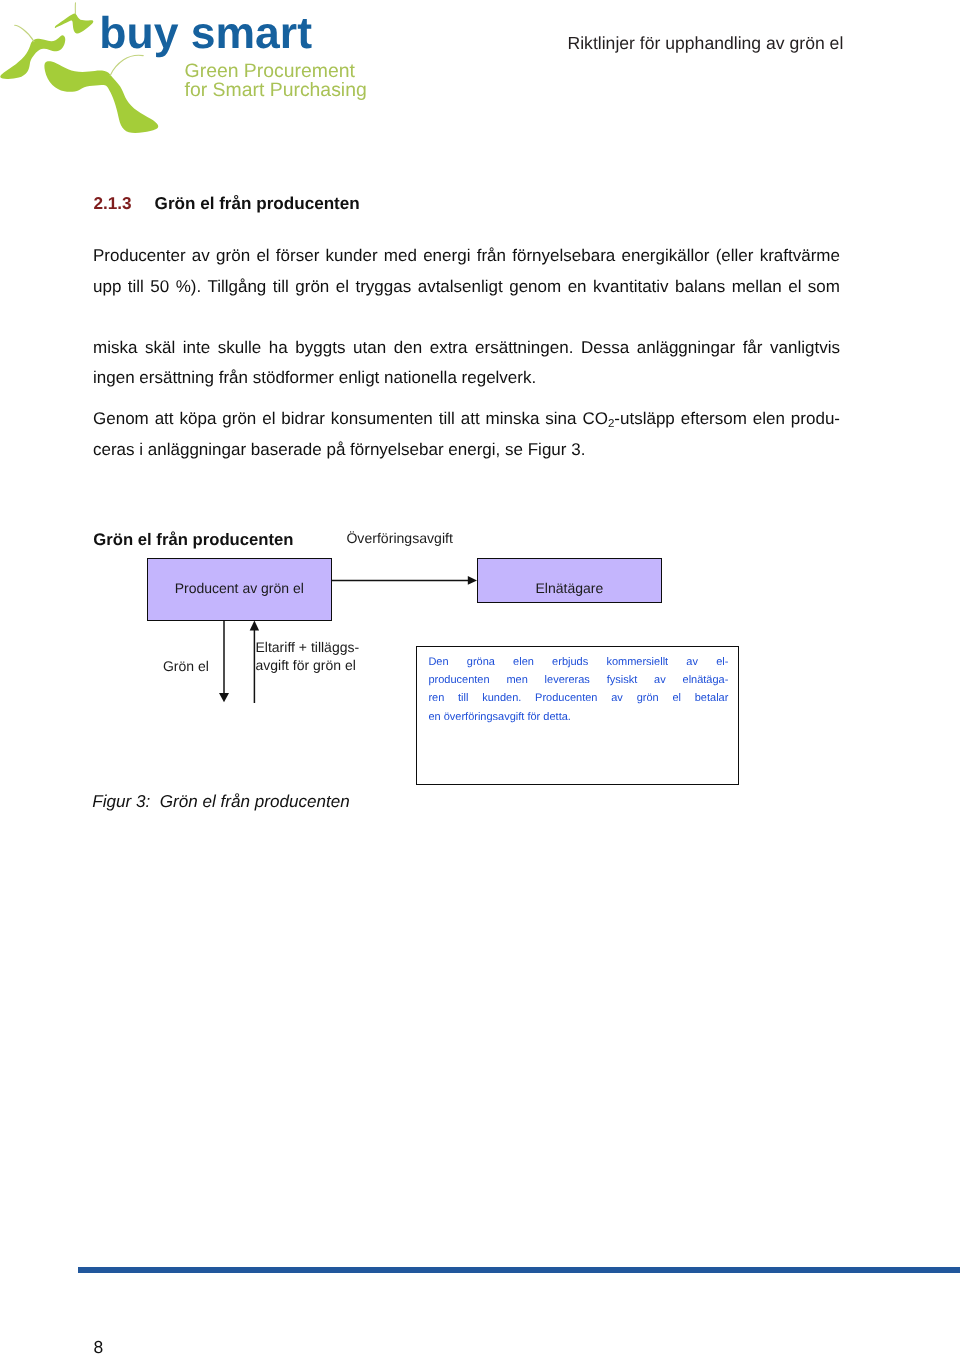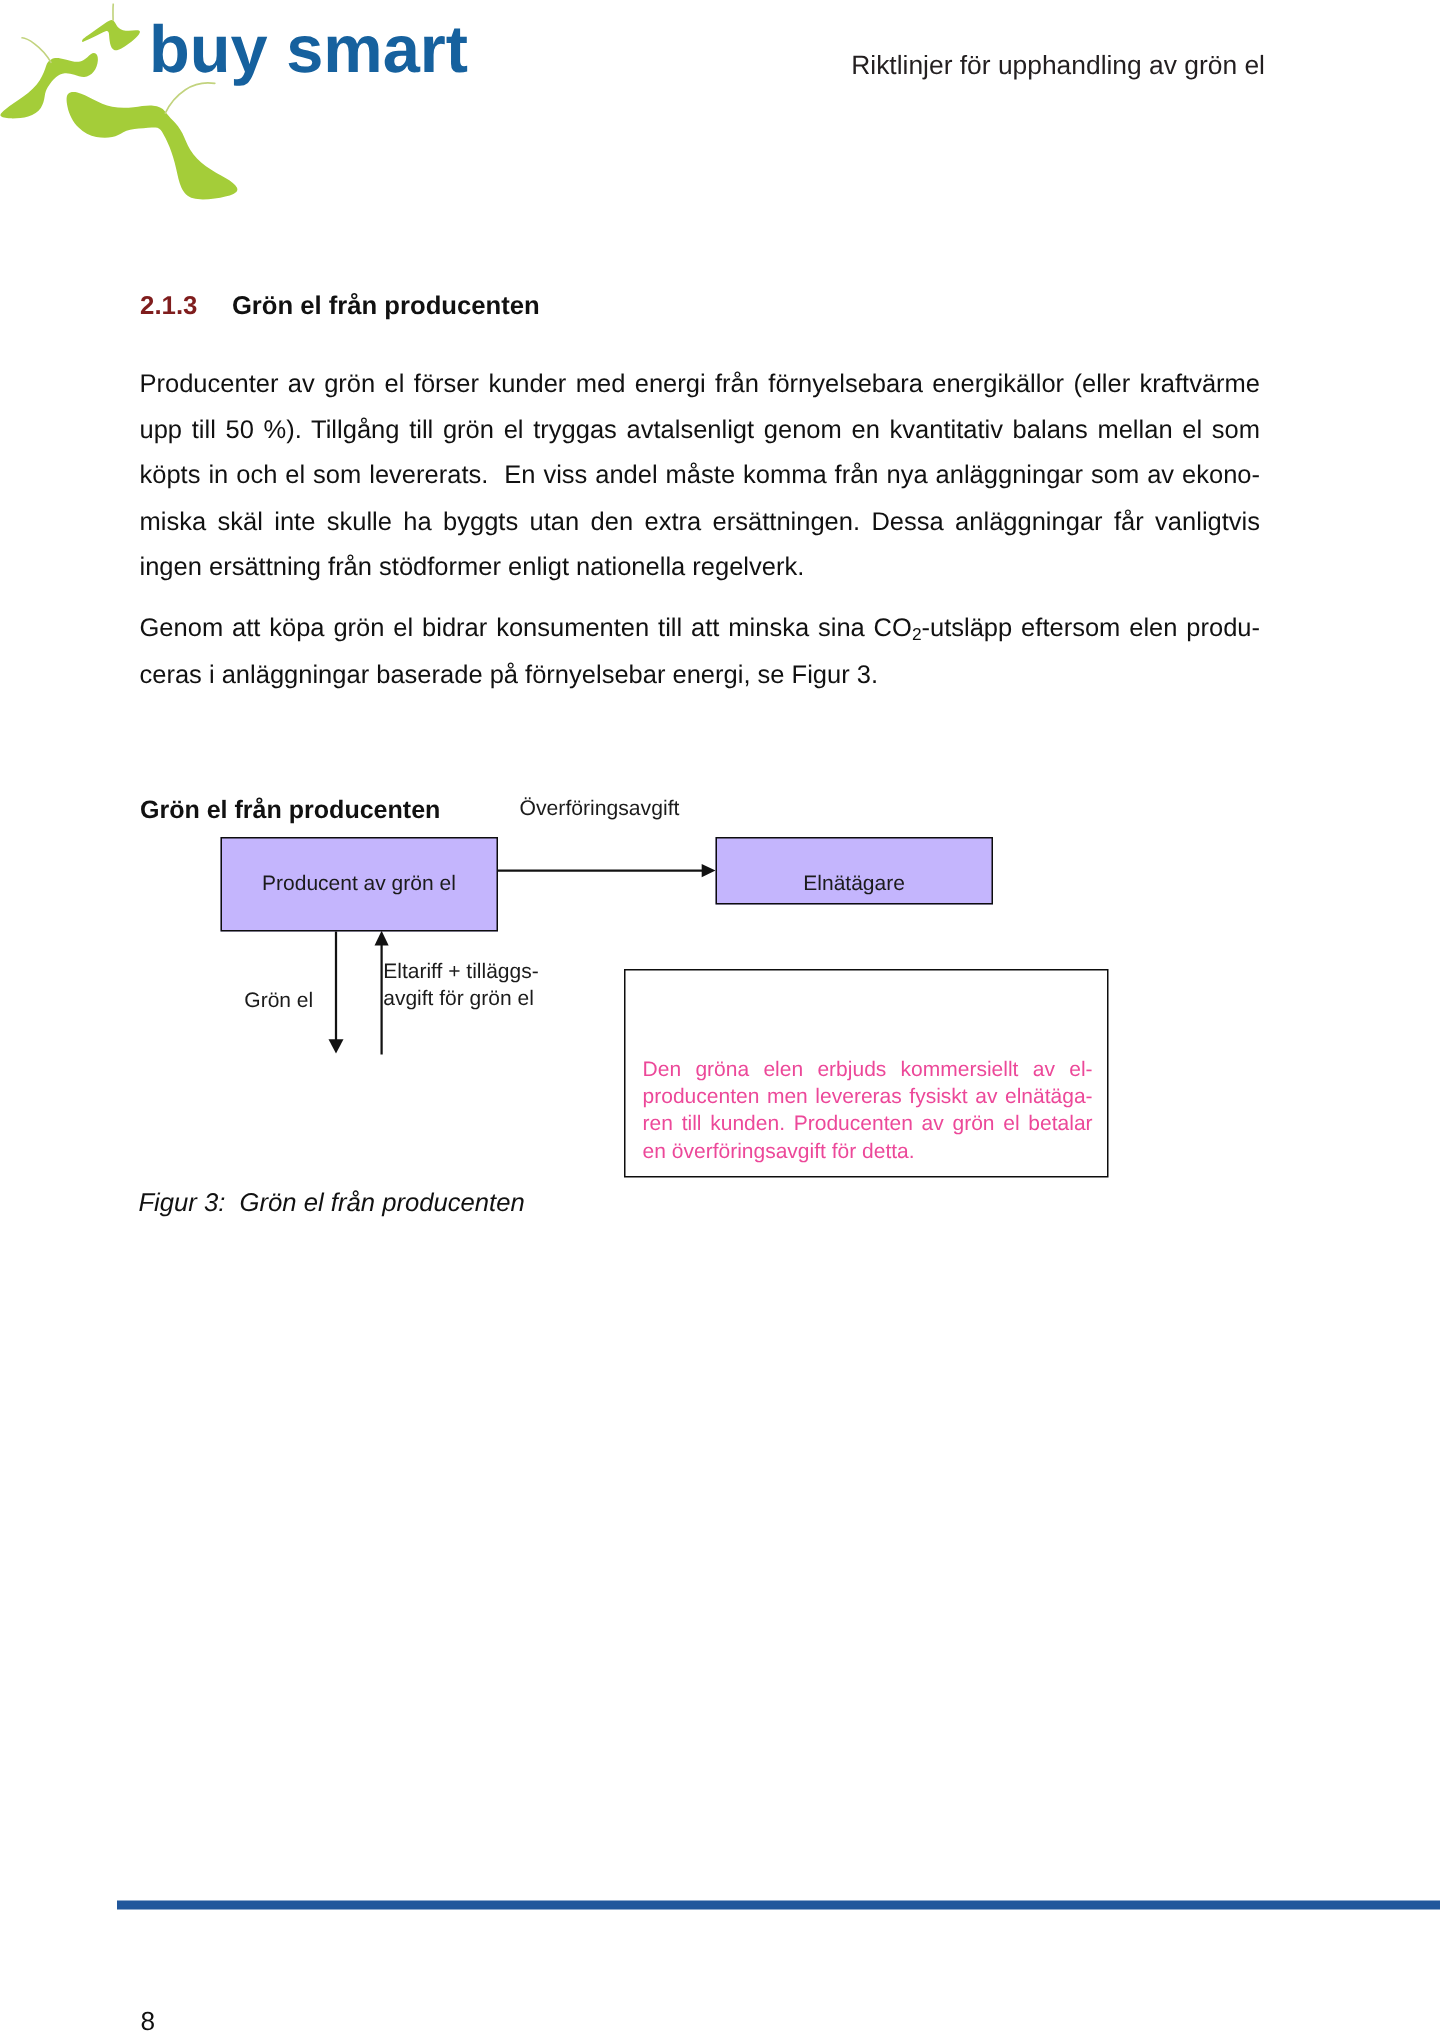--- a/index.html
+++ b/index.html
@@ -35,22 +35,22 @@
   
   #fig-title{position:absolute;left:93.3px;top:532.3px;font-size:16.7px;font-weight:bold;color:#111;line-height:1;}
   #lbl-overf{position:absolute;left:346.4px;top:530.8px;font-size:14.1px;color:#1b1b1b;line-height:1;}
   .boxy{position:absolute;box-sizing:border-box;background:#c4b5fd;border:1.5px solid #0d0d0d;font-size:14px;color:#1b1b1b;}
   .boxy span{position:absolute;left:0;right:0;text-align:center;line-height:1;}
   #box-prod{left:146.5px;top:557.9px;width:185.6px;height:63.1px;}
   #box-eln{left:476.8px;top:557.9px;width:185.2px;height:45px;}
   #box-kund{left:146.4px;top:701.8px;width:185.6px;height:63.1px;}
   #box-desc{position:absolute;box-sizing:border-box;left:415.6px;top:645.9px;width:323.4px;height:139.3px;
             border:1.5px solid #0d0d0d;background:#ffffff;}
-  #box-desc .dl{position:absolute;left:11.8px;width:300px;font-size:14px;color:#ec4899;
-                text-align:justify;text-align-last:justify;line-height:1;white-space:pre;margin-top:48px;}
+  #box-desc .dl{position:absolute;left:11.8px;width:300px;font-size:11px;color:#1d4ed8;
+                text-align:justify;text-align-last:justify;line-height:1;white-space:pre;}
   #box-desc .dl.last{text-align-last:left;}
   #lbl-gron{position:absolute;left:162.9px;top:659.1px;font-size:14px;color:#1b1b1b;line-height:1;}
   .lbl-elt{position:absolute;left:255.5px;font-size:14px;color:#1b1b1b;line-height:1;white-space:pre;}
   #fig-cap{position:absolute;left:92.3px;top:792.6px;font-size:17.1px;font-style:italic;color:#111;line-height:1;white-space:pre;}
 
   #arrows{position:absolute;left:0;top:0;width:960px;height:1356px;}
 
   
   #footrule{position:absolute;left:77.8px;top:1266.6px;width:883px;height:6.2px;background:#21579c;}
   #pagenum{position:absolute;left:93.6px;top:1338.5px;font-size:17.5px;color:#111;line-height:1;}
@@ -112,29 +112,32 @@
  C48.7,81.4 46.0,76.3 45.0,71.1
  C44.1,66.6 44.2,63.8 45.4,62.6 Z"></path>
     </g>
     <g fill="none" stroke="#c2d37e" stroke-width="1.1" stroke-linecap="round">
       <path d="M75.4,13.4 C75.3,9.5 75.2,5.8 75.5,2.8"></path>
       <path d="M34.0,41.6 C31.6,37.4 27.6,32.6 23.0,29.2 C19.6,26.7 16.6,25.3 14.7,25.2"></path>
       <path d="M110.2,75.4 C112.8,69.8 117.6,63.8 123.6,59.8 C130.0,55.6 136.8,54.6 143.2,55.6"></path>
     </g>
   </svg>
   <div id="logo-wordmark">buy smart</div>
+  <div id="logo-tag">
+    <div>Green Procurement</div>
+    <div>for Smart Purchasing</div>
+  </div>
 
   <div id="header-title">Riktlinjer för upphandling av grön el</div>
 
   <div id="sec-num">2.1.3</div>
   <div id="sec-title">Grön el från producenten</div>
 
   <div class="tl" style="top:247px">Producenter av grön el förser kunder med energi från förnyelsebara energikällor (eller kraftvärme</div>
   <div class="tl" style="top:277.5px">upp till 50 %). Tillgång till grön el tryggas avtalsenligt genom en kvantitativ balans mellan el som</div>
-  <div class="tl" style="top:308px">köpts in och el som levererats.  En viss andel måste komma från nya anläggningar som av ekono-</div>
   <div class="tl" style="top:338.5px">miska skäl inte skulle ha byggts utan den extra ersättningen. Dessa anläggningar får vanligtvis</div>
   <div class="tl last" style="top:369px">ingen ersättning från stödformer enligt nationella regelverk.</div>
   <div class="tl" style="top:410px"><span>Genom att köpa grön el bidrar konsumenten till att minska sina CO</span><sub>2</sub><span>-utsläpp eftersom elen produ-</span></div>
   <div class="tl last" style="top:440.5px">ceras i anläggningar baserade på förnyelsebar energi, se Figur 3.</div>
 
   <div id="fig-title">Grön el från producenten</div>
   <div id="lbl-overf">Överföringsavgift</div>
 
   <div class="boxy" id="box-prod">
       <span style="top:21.7px">Producent av grön el</span>

